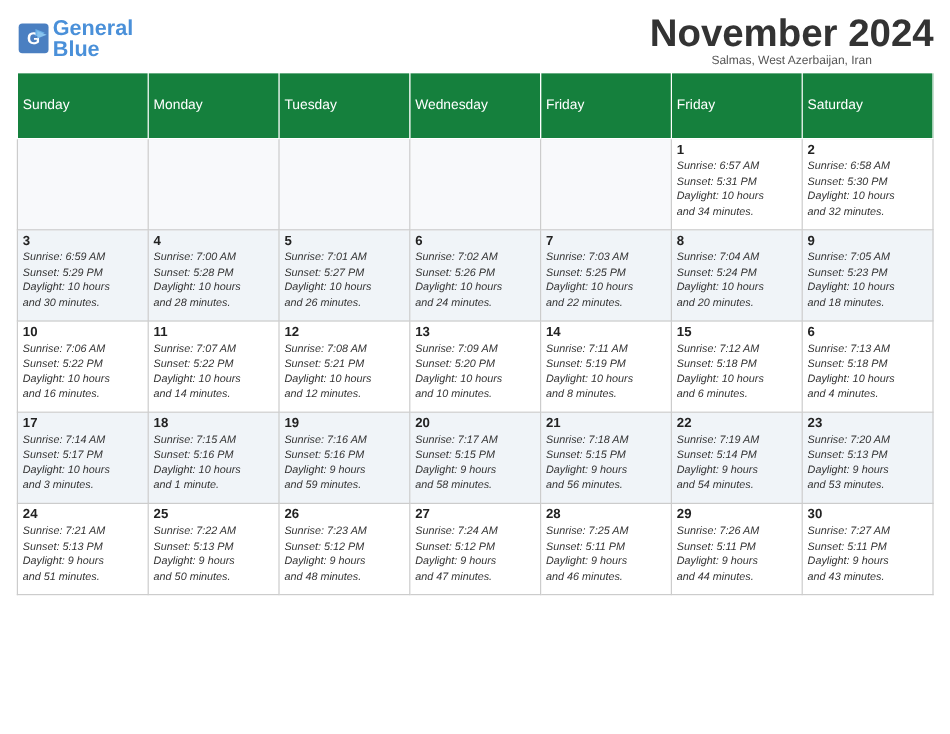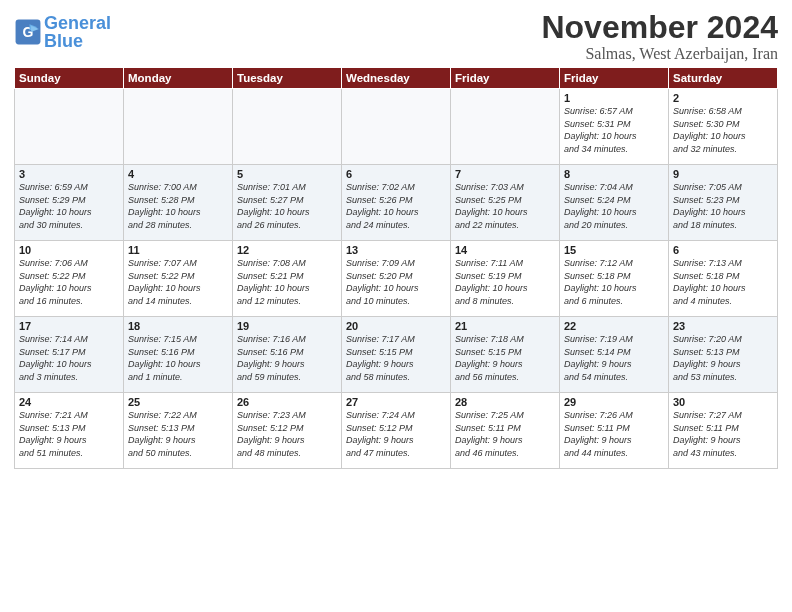--- a/index.html
+++ b/index.html
@@ -33,45 +33,44 @@
     }
     .logo-text span {
       color: #4a90d9;
     }
     .logo-icon {
       width: 28px;
       height: 28px;
       margin-right: 2px;
     }
     .title-block {
-      text-align: right;
+      text-align: center;
       margin-left: 32px;
     }
     .month-title {
       font-size: 32px;
       font-weight: bold;
       color: #333;
       line-height: 1.1;
     }
     .subtitle {
-      font-size: 16px;
+      font-size: 10px;
       color: #555;
-      font-family: Liberation Serif, serif;
     }
     table {
       width: 100%;
       border-collapse: collapse;
       table-layout: fixed;
     }
     th {
-      background-color: #7f1d1d;
+      background-color: #15803d;
       color: #fff;
       font-size: 11.5px;
-      font-weight: bold;
-      padding: 4px 4px;
+      font-weight: normal;
+      padding: 21px 4px;
       text-align: left;
       border: 1px solid #fff;
     }
     td {
       vertical-align: top;
       border: 1px solid #ccc;
       padding: 3px 4px;
       font-size: 9.5px;
       color: #333;
       height: 76px;

